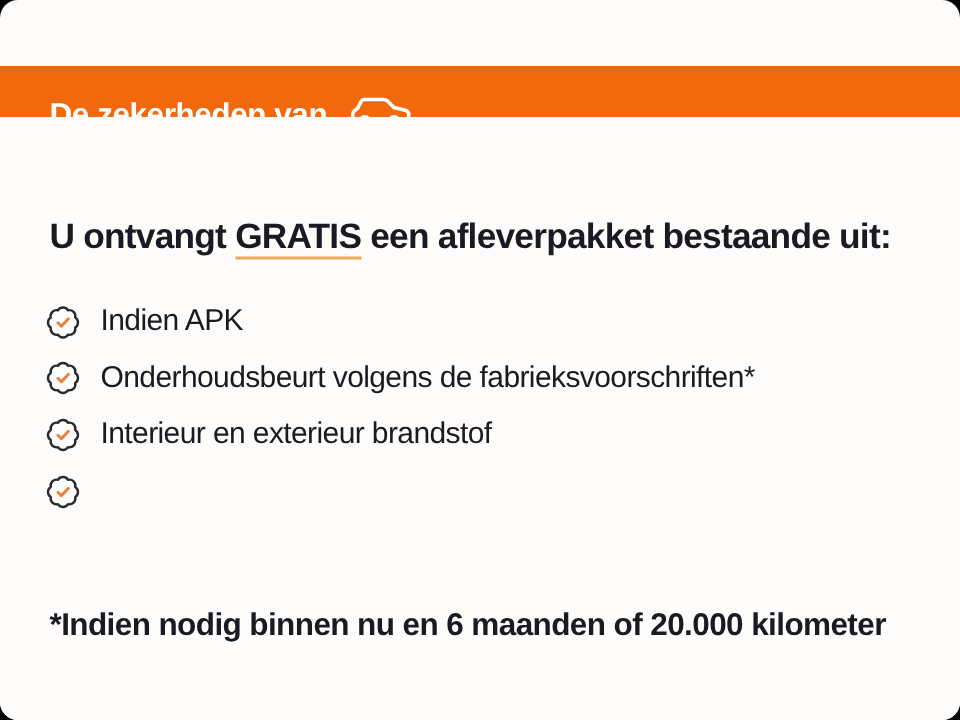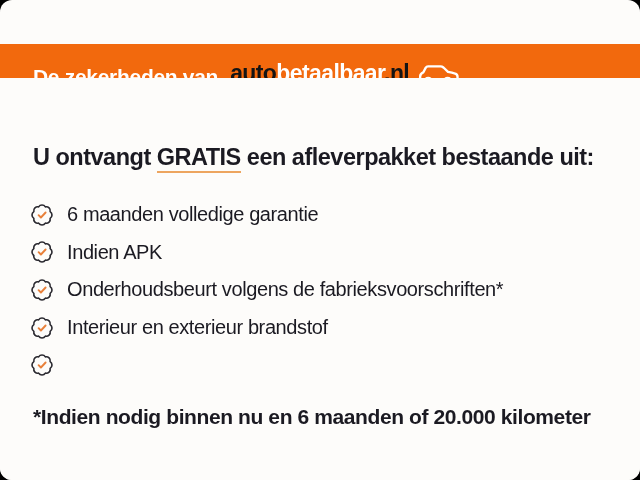--- a/index.html
+++ b/index.html
@@ -65,48 +65,38 @@
   }
 </style>
 </head>
 <body>
 
 <div class="card">
 
   <div class="header">
     <span class="header-prefix">De zekerheden van</span>
     <span class="logo-wrap">
-      <span class="logo-text">
-        <span class="logo-part1">auto</span><span class="logo-part2">betaalbaar</span><span class="logo-part3">.nl</span>
-      </span>
       <svg class="car-icon" viewBox="0 0 24 15" fill="none" stroke="#FFFFFF" stroke-width="1.3" stroke-linecap="round" stroke-linejoin="round">
         <path d="M21.5 11h.8c.5 0 .9-.4.9-.9V8.4c0-.8-.6-1.5-1.3-1.7-1.6-.4-3.9-.9-3.9-.9S16.3 4.2 15.5 3.4c-.5-.4-1-.6-1.6-.6H7.1c-.5 0-1 .3-1.3.8L4.5 6.1c-.9.4-1.7 1.3-1.7 2.3v1.7c0 .5.4.9.9.9h1.4"></path>
         <circle cx="7.2" cy="11" r="1.9"></circle>
         <circle cx="17.8" cy="11" r="1.9"></circle>
         <path d="M9.1 11h6.8"></path>
       </svg>
       <span class="logo-underline"></span>
     </span>
   </div>
 
   <div class="content">
 
     <div class="heading">
       <span>U ontvangt </span><span class="hl">GRATIS</span><span> een afleverpakket bestaande uit:</span>
     </div>
 
     <ul class="benefits">
 
-        <li class="benefit">
-          <svg class="badge-icon" viewBox="0 0 24 24" fill="none" stroke-linecap="round" stroke-linejoin="round">
-            <path d="M3.85 8.62a4 4 0 0 1 4.78-4.77 4 4 0 0 1 6.74 0 4 4 0 0 1 4.78 4.78 4 4 0 0 1 0 6.74 4 4 0 0 1-4.77 4.78 4 4 0 0 1-6.75 0 4 4 0 0 1-4.78-4.77 4 4 0 0 1 0-6.76Z" stroke="#2A2930" stroke-width="1.6"></path>
-            <path d="m8.6 12.2 2.3 2.3 4.7-5" stroke="#E8803A" stroke-width="1.9"></path>
-          </svg>
-          <span class="benefit-label">6 maanden volledige garantie</span>
-        </li>
 
         <li class="benefit">
           <svg class="badge-icon" viewBox="0 0 24 24" fill="none" stroke-linecap="round" stroke-linejoin="round">
             <path d="M3.85 8.62a4 4 0 0 1 4.78-4.77 4 4 0 0 1 6.74 0 4 4 0 0 1 4.78 4.78 4 4 0 0 1 0 6.74 4 4 0 0 1-4.77 4.78 4 4 0 0 1-6.75 0 4 4 0 0 1-4.78-4.77 4 4 0 0 1 0-6.76Z" stroke="#2A2930" stroke-width="1.6"></path>
             <path d="m8.6 12.2 2.3 2.3 4.7-5" stroke="#E8803A" stroke-width="1.9"></path>
           </svg>
           <span class="benefit-label">Indien APK</span>
         </li>
 
         <li class="benefit">

